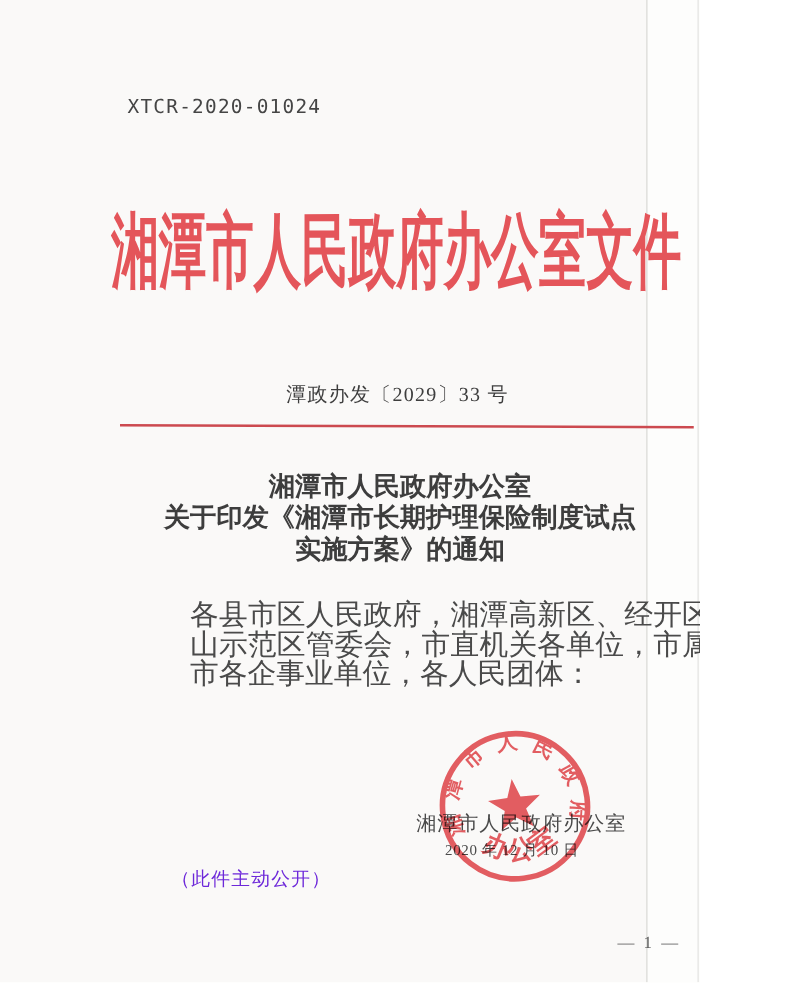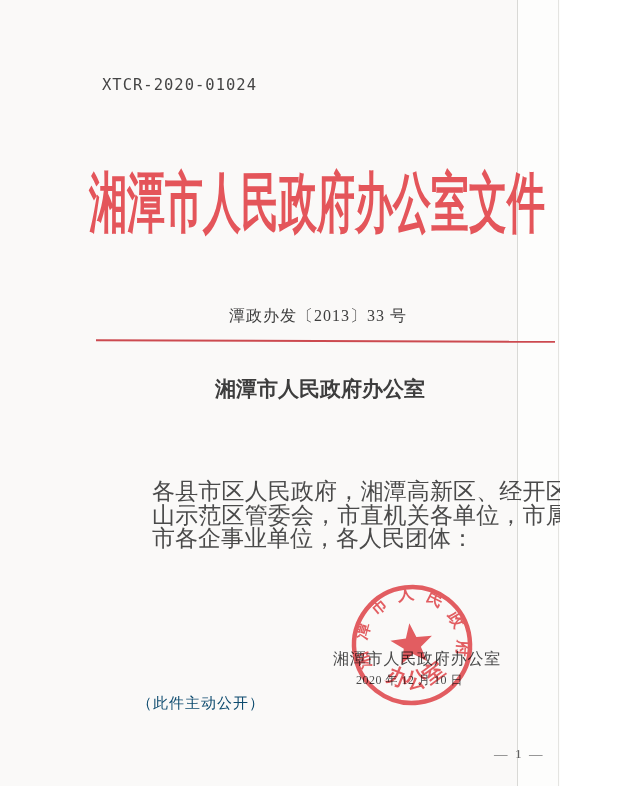--- a/index.html
+++ b/index.html
@@ -63,45 +63,47 @@
     font-size:12px;color:#4a4a4a;letter-spacing:0.5px;white-space:nowrap;
   }
   .seal{
     position:absolute;left:349px;top:582px;width:126px;height:126px;
     transform:rotate(-7deg);
     opacity:0.82;mix-blend-mode:multiply;
     pointer-events:none;
   }
   .disclosure{
     position:absolute;left:137px;top:694px;
-    font-size:15px;color:#0c4a6e;letter-spacing:1px;font-family:Liberation Serif, serif;
+    font-size:15px;color:#6d28d9;letter-spacing:1px;font-family:Liberation Serif, serif;
   }
   .page-number{
     position:absolute;left:494px;top:746px;
     font-size:13.5px;color:#606060;letter-spacing:2px;white-space:nowrap;
   }
 </style>
 </head>
 <body>
 
 <div class="page">
 
   <div class="scan-strip"></div>
   <div class="scan-edge-far"></div>
 
   <div class="doc-code">XTCR-2020-01024</div>
 
   <div class="masthead">湘潭市人民政府办公室文件</div>
 
-  <div class="doc-number">潭政办发〔2013〕33 号</div>
+  <div class="doc-number">潭政办发〔2029〕33 号</div>
 
   <div class="red-rule"></div>
 
   <div class="notice-title">
     <div>湘潭市人民政府办公室</div>
+    <div>关于印发《湘潭市长期护理保险制度试点</div>
+    <div>实施方案》的通知</div>
   </div>
 
   <div class="body-text">
     <p>各县市区人民政府，湘潭高新区、经开区和昭山示范区管委会，市直机关各单位，市属和驻市各企事业单位，各人民团体：</p>
   </div>
 
   <div class="signature-office">湘潭市人民政府办公室</div>
   <div class="signature-date">2020 年 12 月 10 日</div>
 
   <svg class="seal" viewBox="0 0 126 126" aria-hidden="true">

